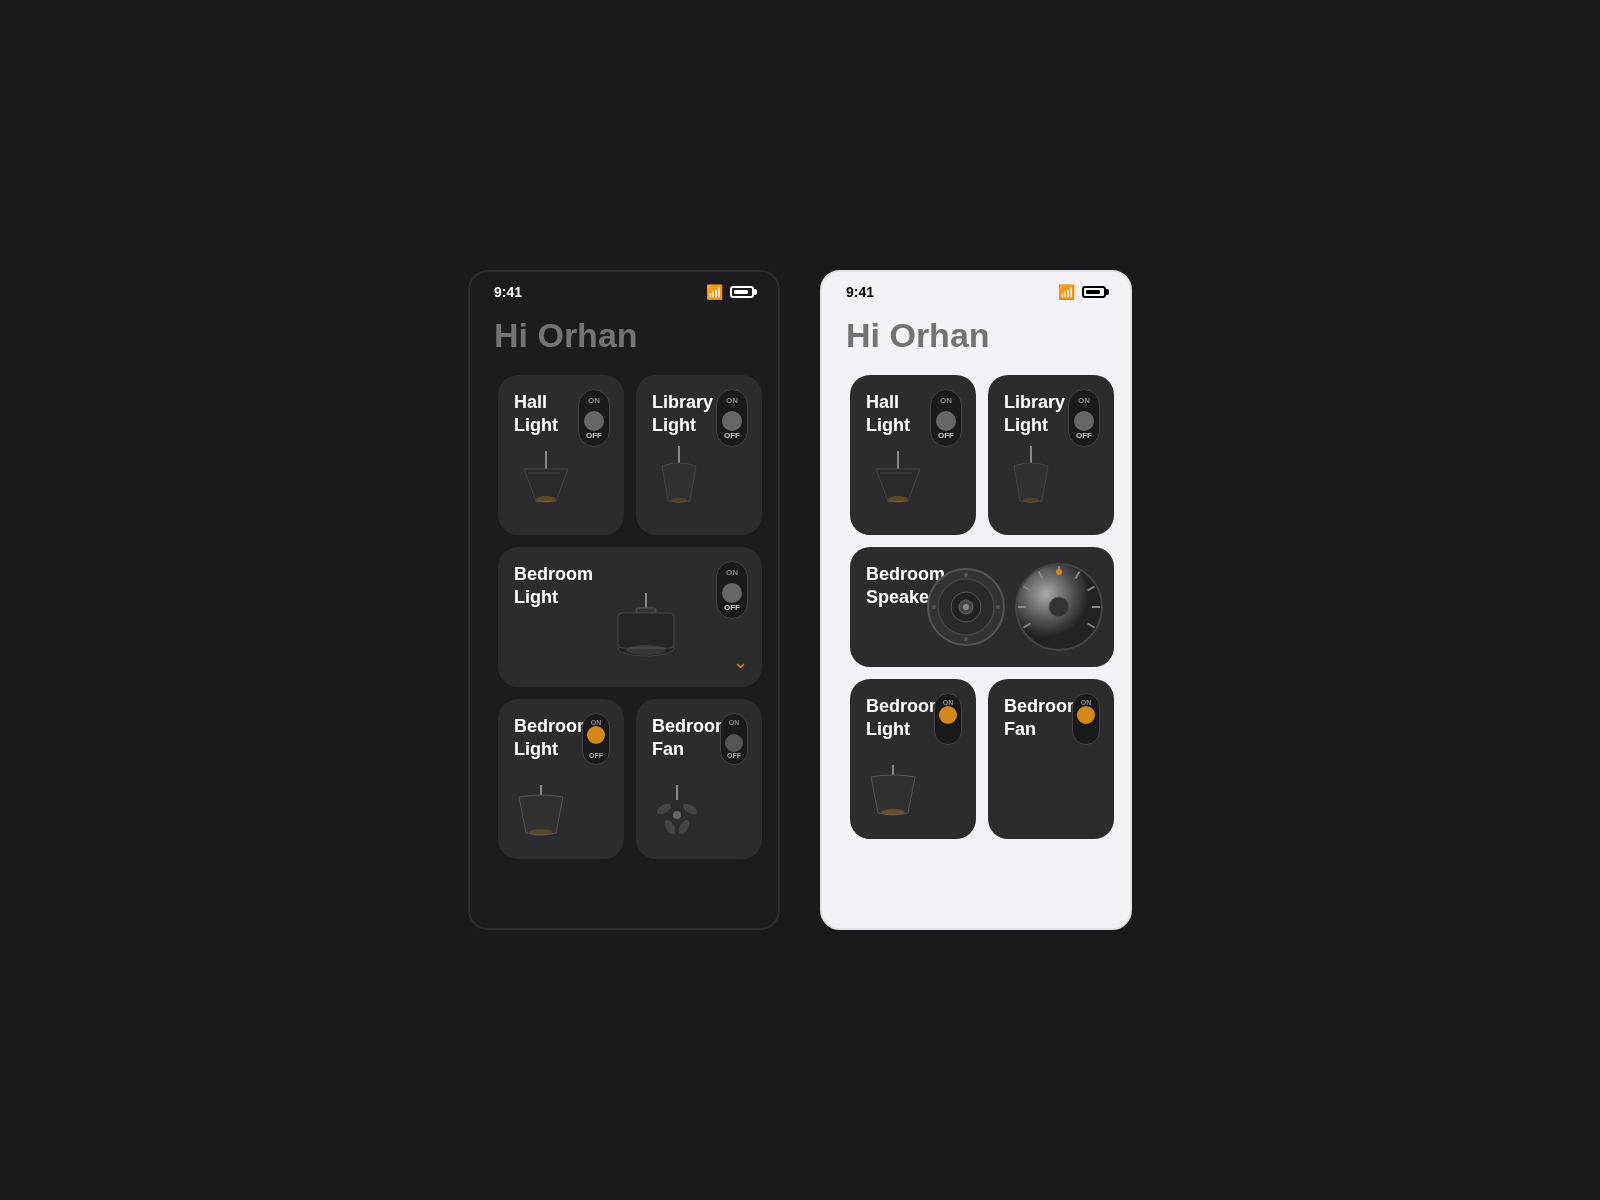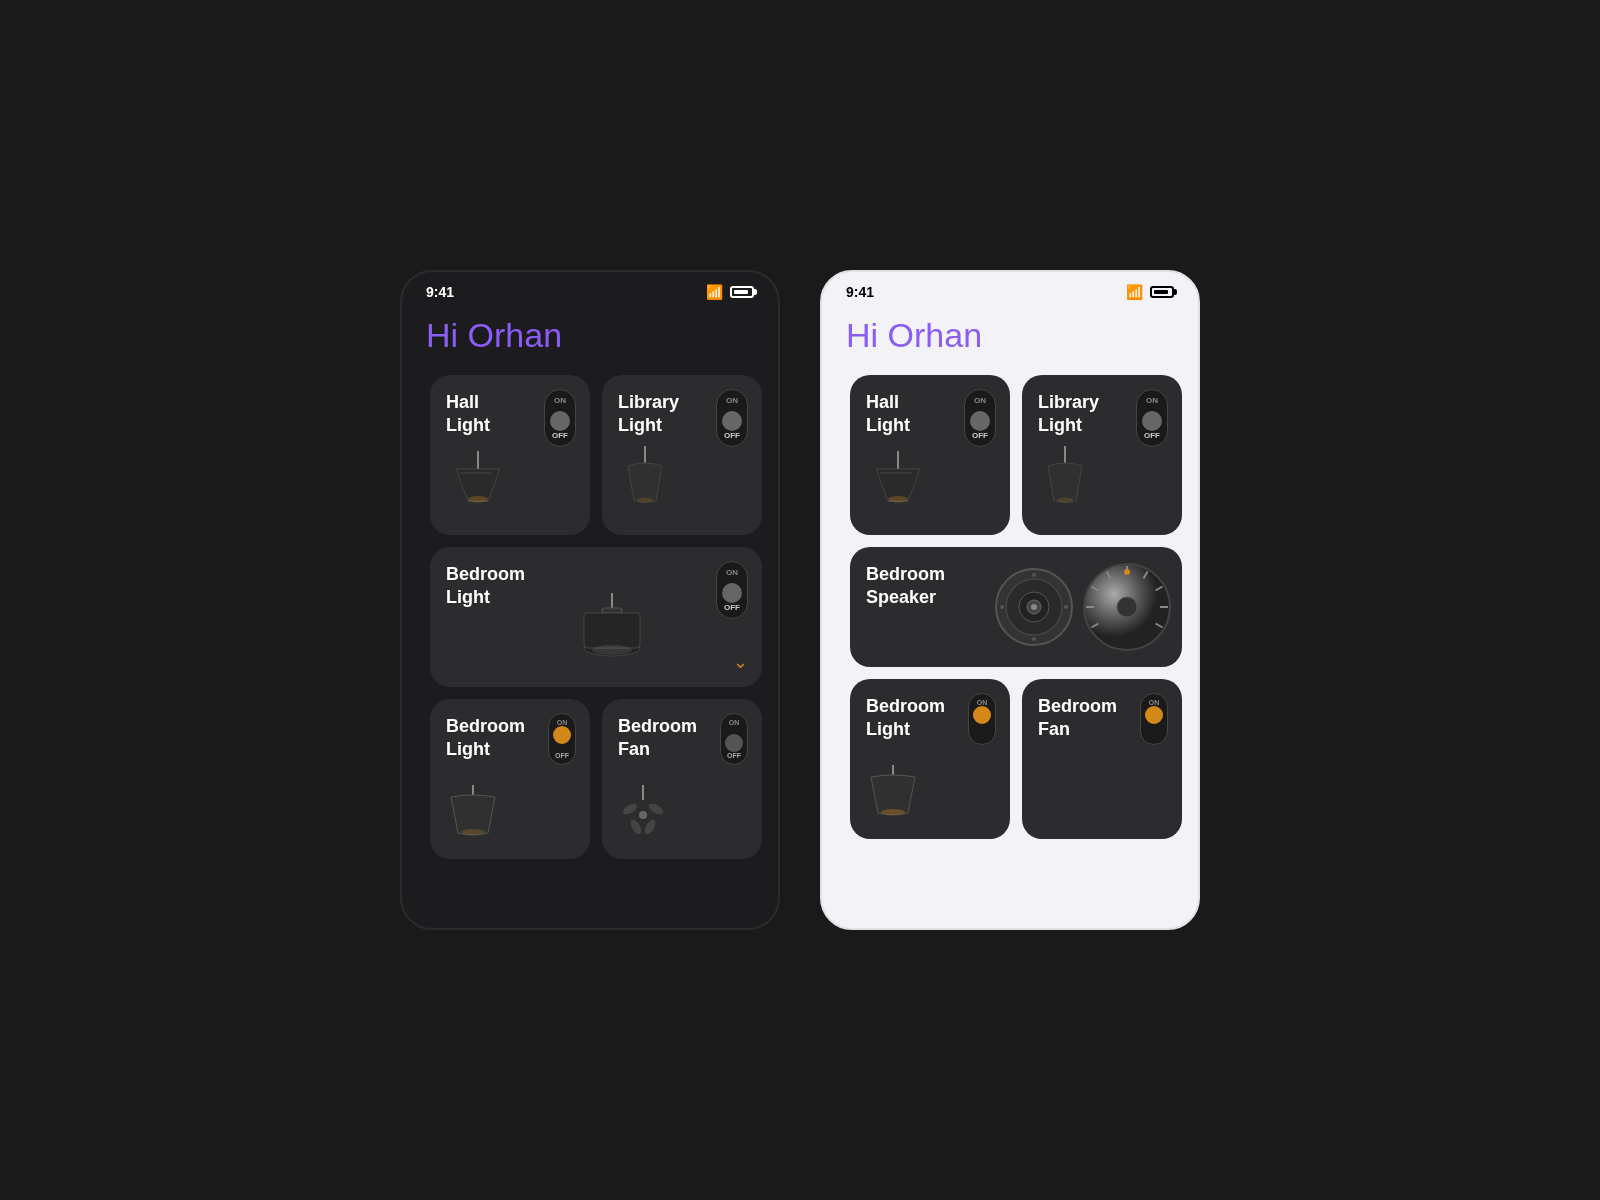--- a/index.html
+++ b/index.html
@@ -15,23 +15,23 @@
 
     .outer-wrapper {
       display: flex;
       gap: 40px;
       align-items: flex-start;
       padding: 60px 40px;
     }
 
     
     .phone {
-      border-radius: 32px;
+      border-radius: 20px;
       overflow: hidden;
-      width: 380px;
+      width: 312px;
       min-height: 660px;
     }
 
     .phone-dark {
       background: #1c1c1e;
       border: 2px solid #2c2c2e;
     }
 
     .phone-light {
       background: #f2f2f7;
@@ -85,22 +85,22 @@
       bottom: 2px;
       right: 4px;
       background: currentColor;
       border-radius: 1px;
     }
 
     
     .greeting {
       padding: 10px 24px 20px;
       font-size: 34px;
-      font-weight: 400;
-      color: #8b5cf6;
+      font-weight: 700;
+      color: #737373;
     }
 
     
     .cards-grid {
       padding: 0 16px;
       display: grid;
       grid-template-columns: 1fr 1fr;
       gap: 12px;
     }
 

